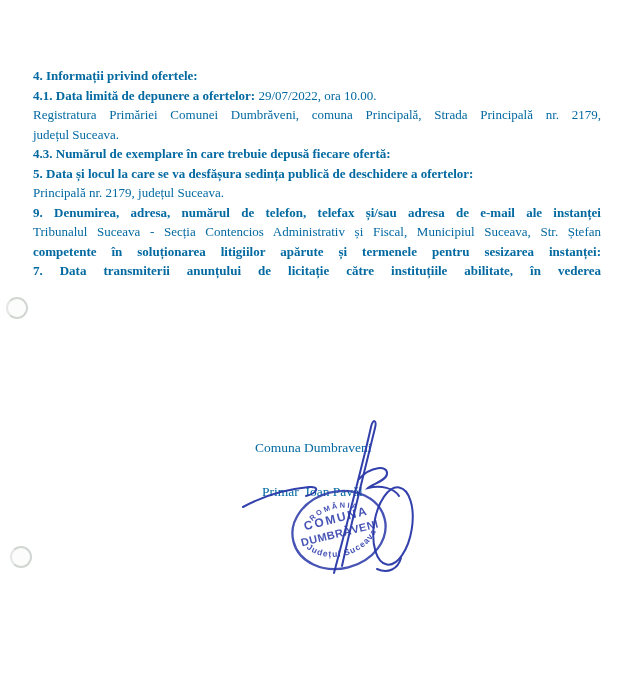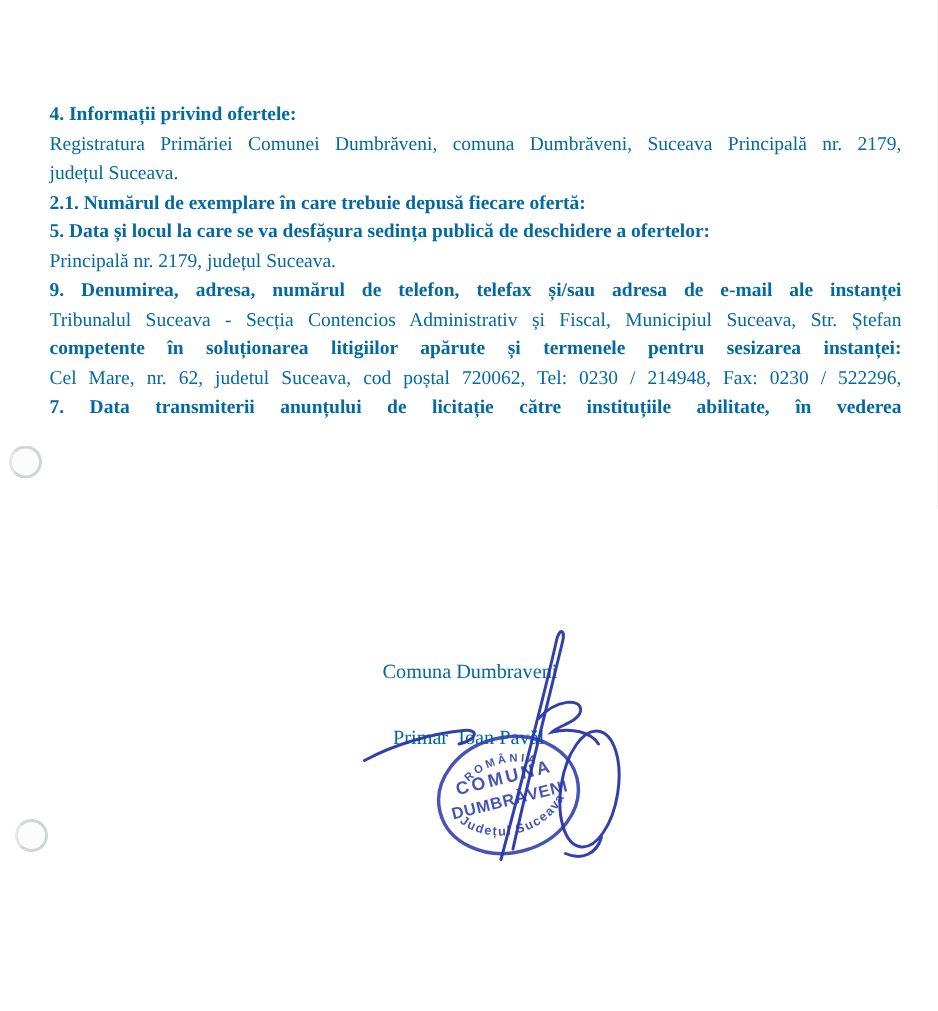--- a/index.html
+++ b/index.html
@@ -60,29 +60,29 @@
 </head>
 <body>
 
 <div class="page">
 
   <div class="punch-hole hole-1"></div>
   <div class="punch-hole hole-2"></div>
 
   <div class="doc">
     <div class="line"><span class="b">4. Informații privind ofertele:</span><span></span></div>
-    <div class="line j"><span class="b"></span><span>Registratura Primăriei Comunei Dumbrăveni, comuna Dumbrăveni, Suceava Principală nr. 2179,</span></div>
+    <div class="line"><span class="b">4.1. Data limită de depunere a ofertelor:</span><span> 29/07/2022, ora 10.00.</span></div>
+    <div class="line j"><span class="b"></span><span>Registratura Primăriei Comunei Dumbrăveni, comuna Principală, Strada Principală nr. 2179,</span></div>
     <div class="line"><span class="b"></span><span>județul Suceava.</span></div>
-    <div class="line"><span class="b">2.1. Numărul de exemplare în care trebuie depusă fiecare ofertă:</span><span></span></div>
+    <div class="line"><span class="b">4.3. Numărul de exemplare în care trebuie depusă fiecare ofertă:</span><span></span></div>
     <div class="line"><span class="b">5. Data și locul la care se va desfășura sedința publică de deschidere a ofertelor:</span><span></span></div>
     <div class="line"><span class="b"></span><span>Principală nr. 2179, județul Suceava.</span></div>
     <div class="line j"><span class="b">9. Denumirea, adresa, numărul de telefon, telefax și/sau adresa de e-mail ale instanței</span><span></span></div>
     <div class="line j"><span class="b"></span><span>Tribunalul Suceava - Secția Contencios Administrativ și Fiscal, Municipiul Suceava, Str. Ștefan</span></div>
     <div class="line j"><span class="b">competente în soluționarea litigiilor apărute și termenele pentru sesizarea instanței:</span><span></span></div>
-    <div class="line j"><span class="b"></span><span>Cel Mare, nr. 62, judetul Suceava, cod poștal 720062, Tel: 0230 / 214948, Fax: 0230 / 522296,</span></div>
     <div class="line j"><span class="b">7. Data transmiterii anunțului de licitație către instituțiile abilitate, în vederea</span><span></span></div>
   </div>
 
   <div class="sig-org">Comuna Dumbraveni</div>
   <div class="sig-primar">Primar  Ioan Pavăl</div>
 
   <svg class="stamp-svg" width="215" height="175" viewBox="0 0 215 175">
     <defs>
       <path id="arc-top" d="M 71 126 A 39 33 0 0 1 147 126" fill="none"></path>
       <path id="arc-bottom" d="M 67 120 A 43 36 0 0 0 151 120" fill="none"></path>

